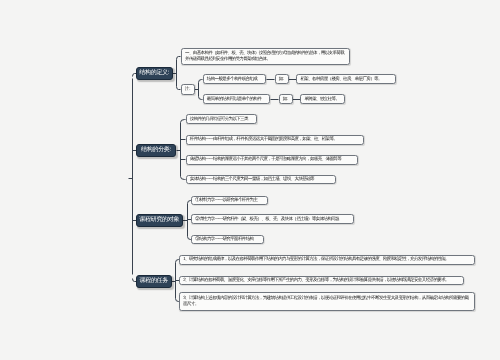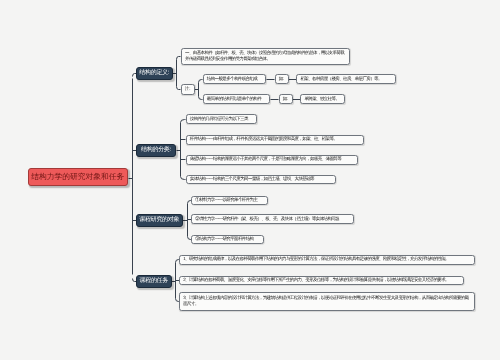--- a/index.html
+++ b/index.html
@@ -74,23 +74,20 @@
       <path d="M187.5 236.5 Q187.5 239.5 190.5 239.5 H191.5"></path>
 
       <path d="M171.5 281.5 H175.5"></path>
       <path d="M175.5 262.5 V298.5"></path>
       <path d="M175.5 262.5 Q175.5 259.5 178.5 259.5 H179.5"></path>
       <path d="M175.5 280.5 H179.5"></path>
       <path d="M175.5 298.5 Q175.5 301.5 178.5 301.5 H179.5"></path>
     </g>
   </svg>
 
-  <div class="node root" style="left:27.7px;top:168.4px;width:99.9px;height:17.9px;">
-    <span>结构力学的研究对象和任务</span>
-  </div>
 
   <div class="node l1" style="left:136px;top:66.5px;width:36.5px;height:13.2px;">
     <span>结构的定义:</span>
   </div>
   <div class="node l1" style="left:136px;top:143.5px;width:40px;height:13.2px;">
     <span>结构的分类:</span>
   </div>
   <div class="node l1" style="left:136px;top:213.5px;width:46.5px;height:13.2px;">
     <span>课程研究的对象</span>
   </div>

